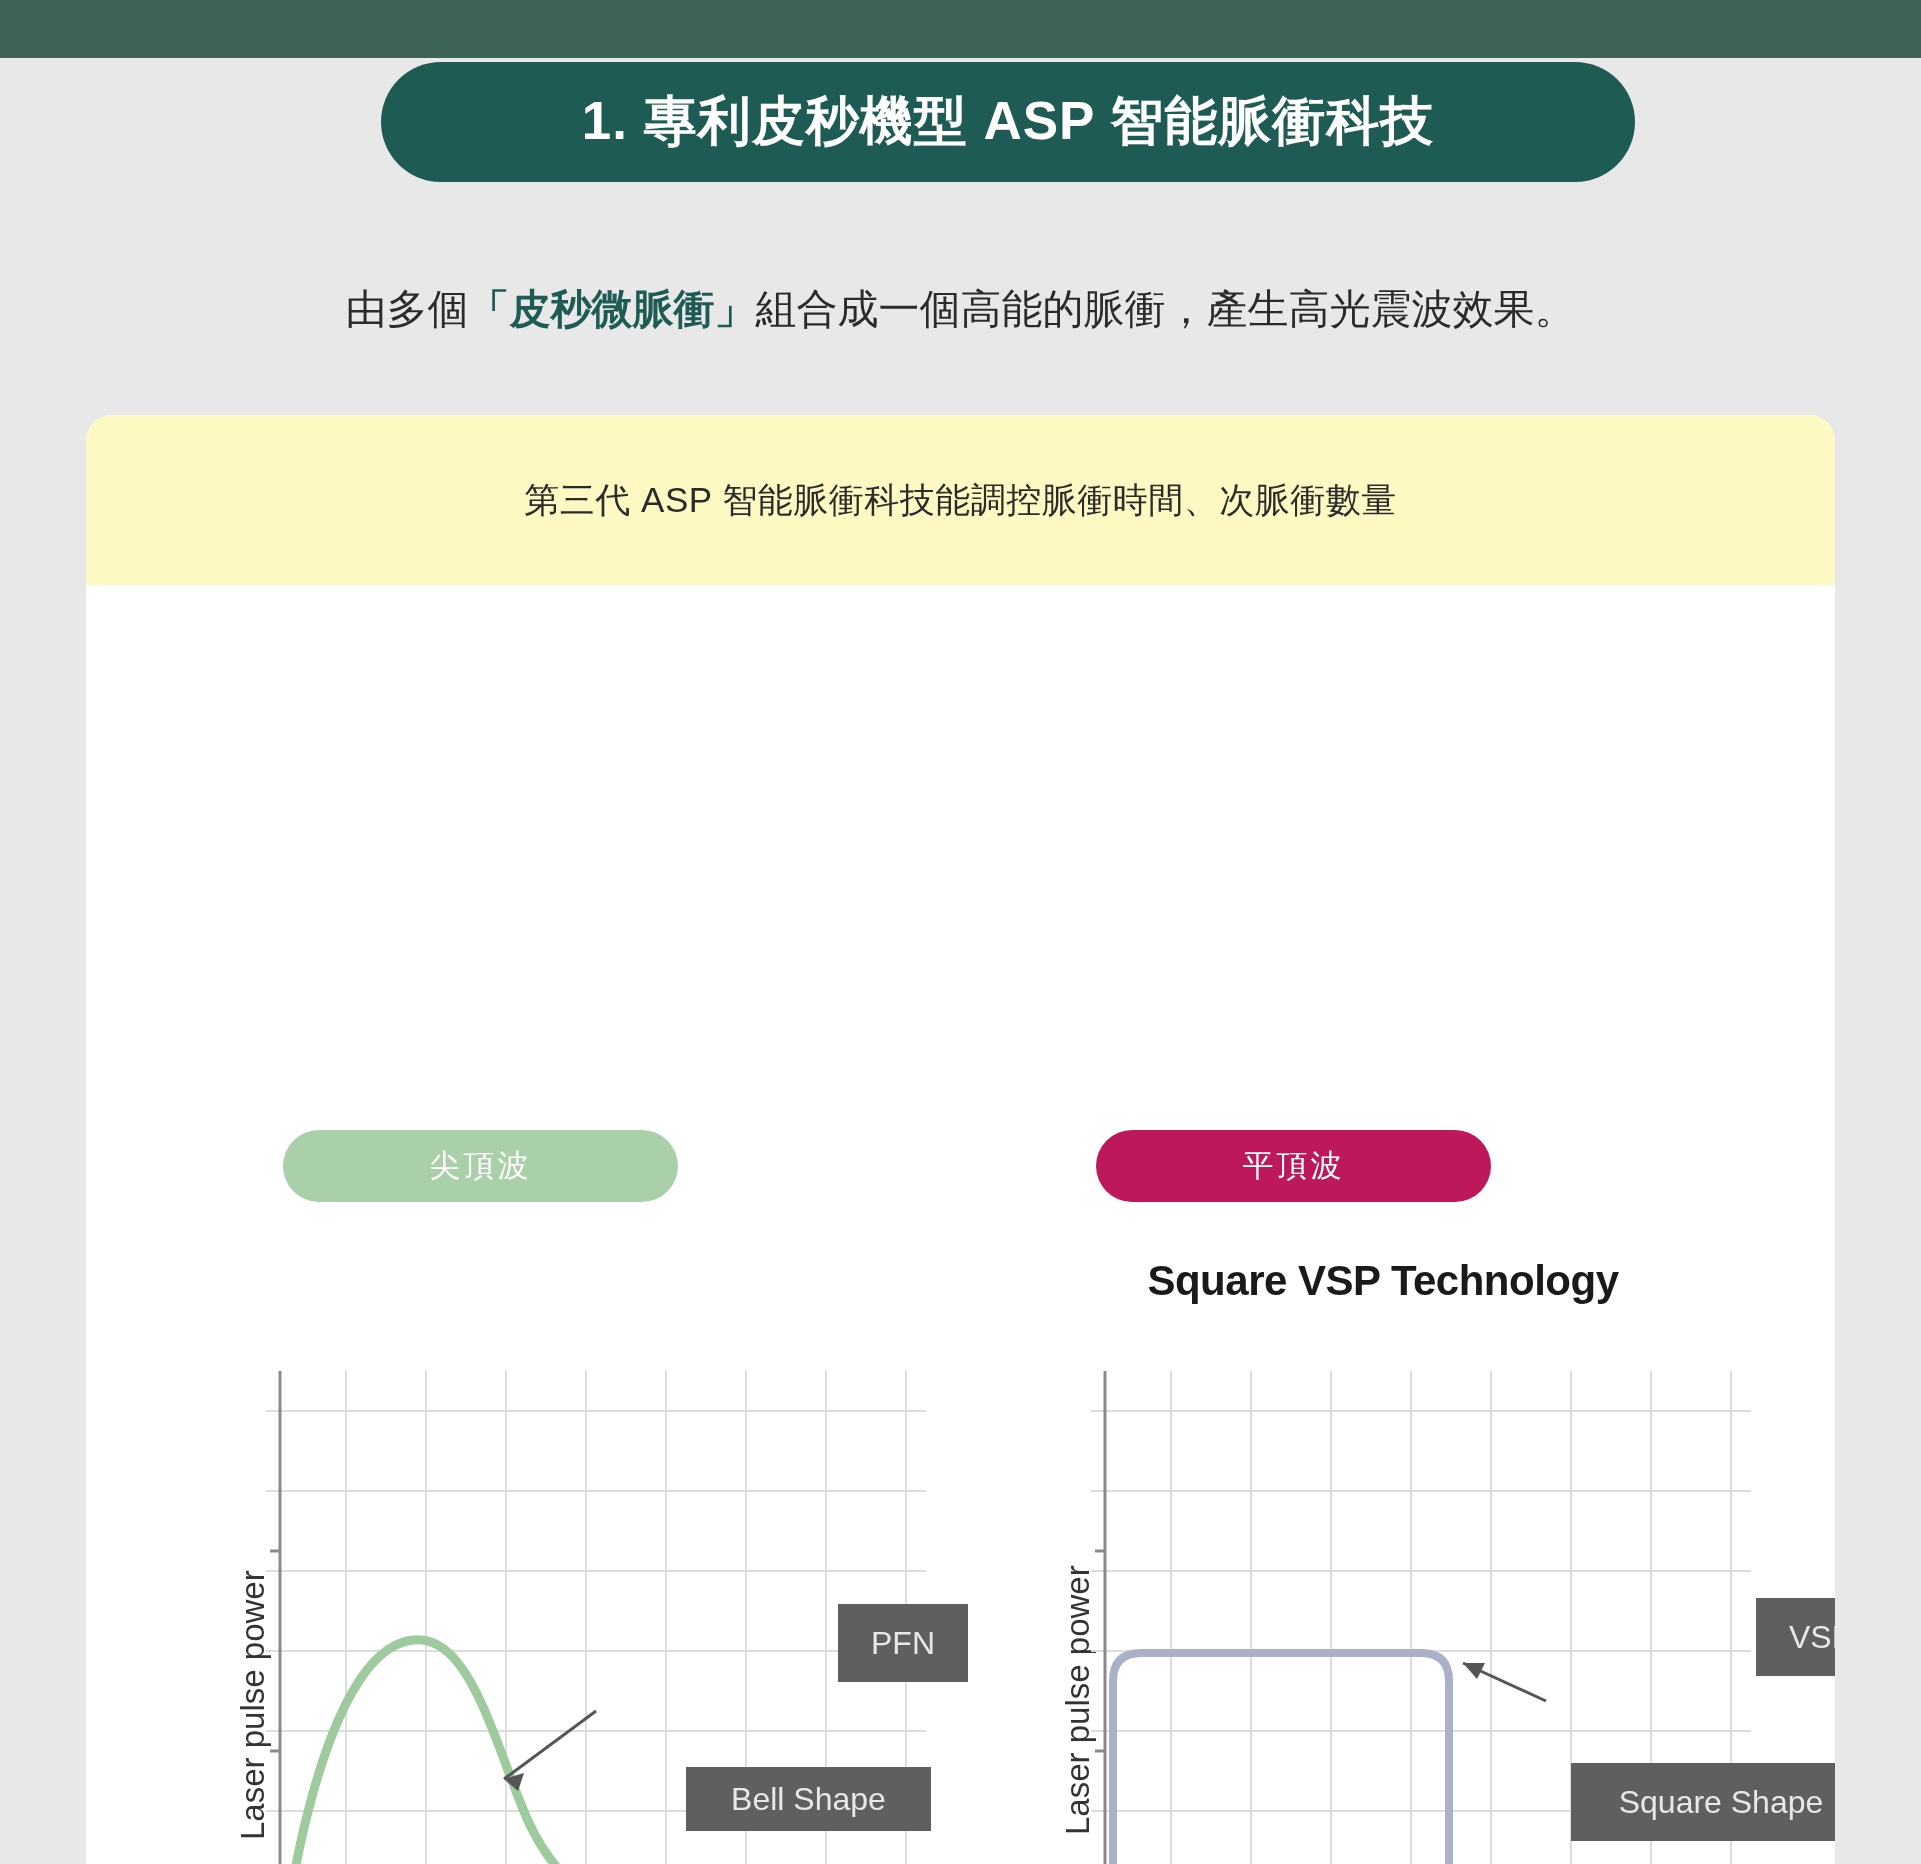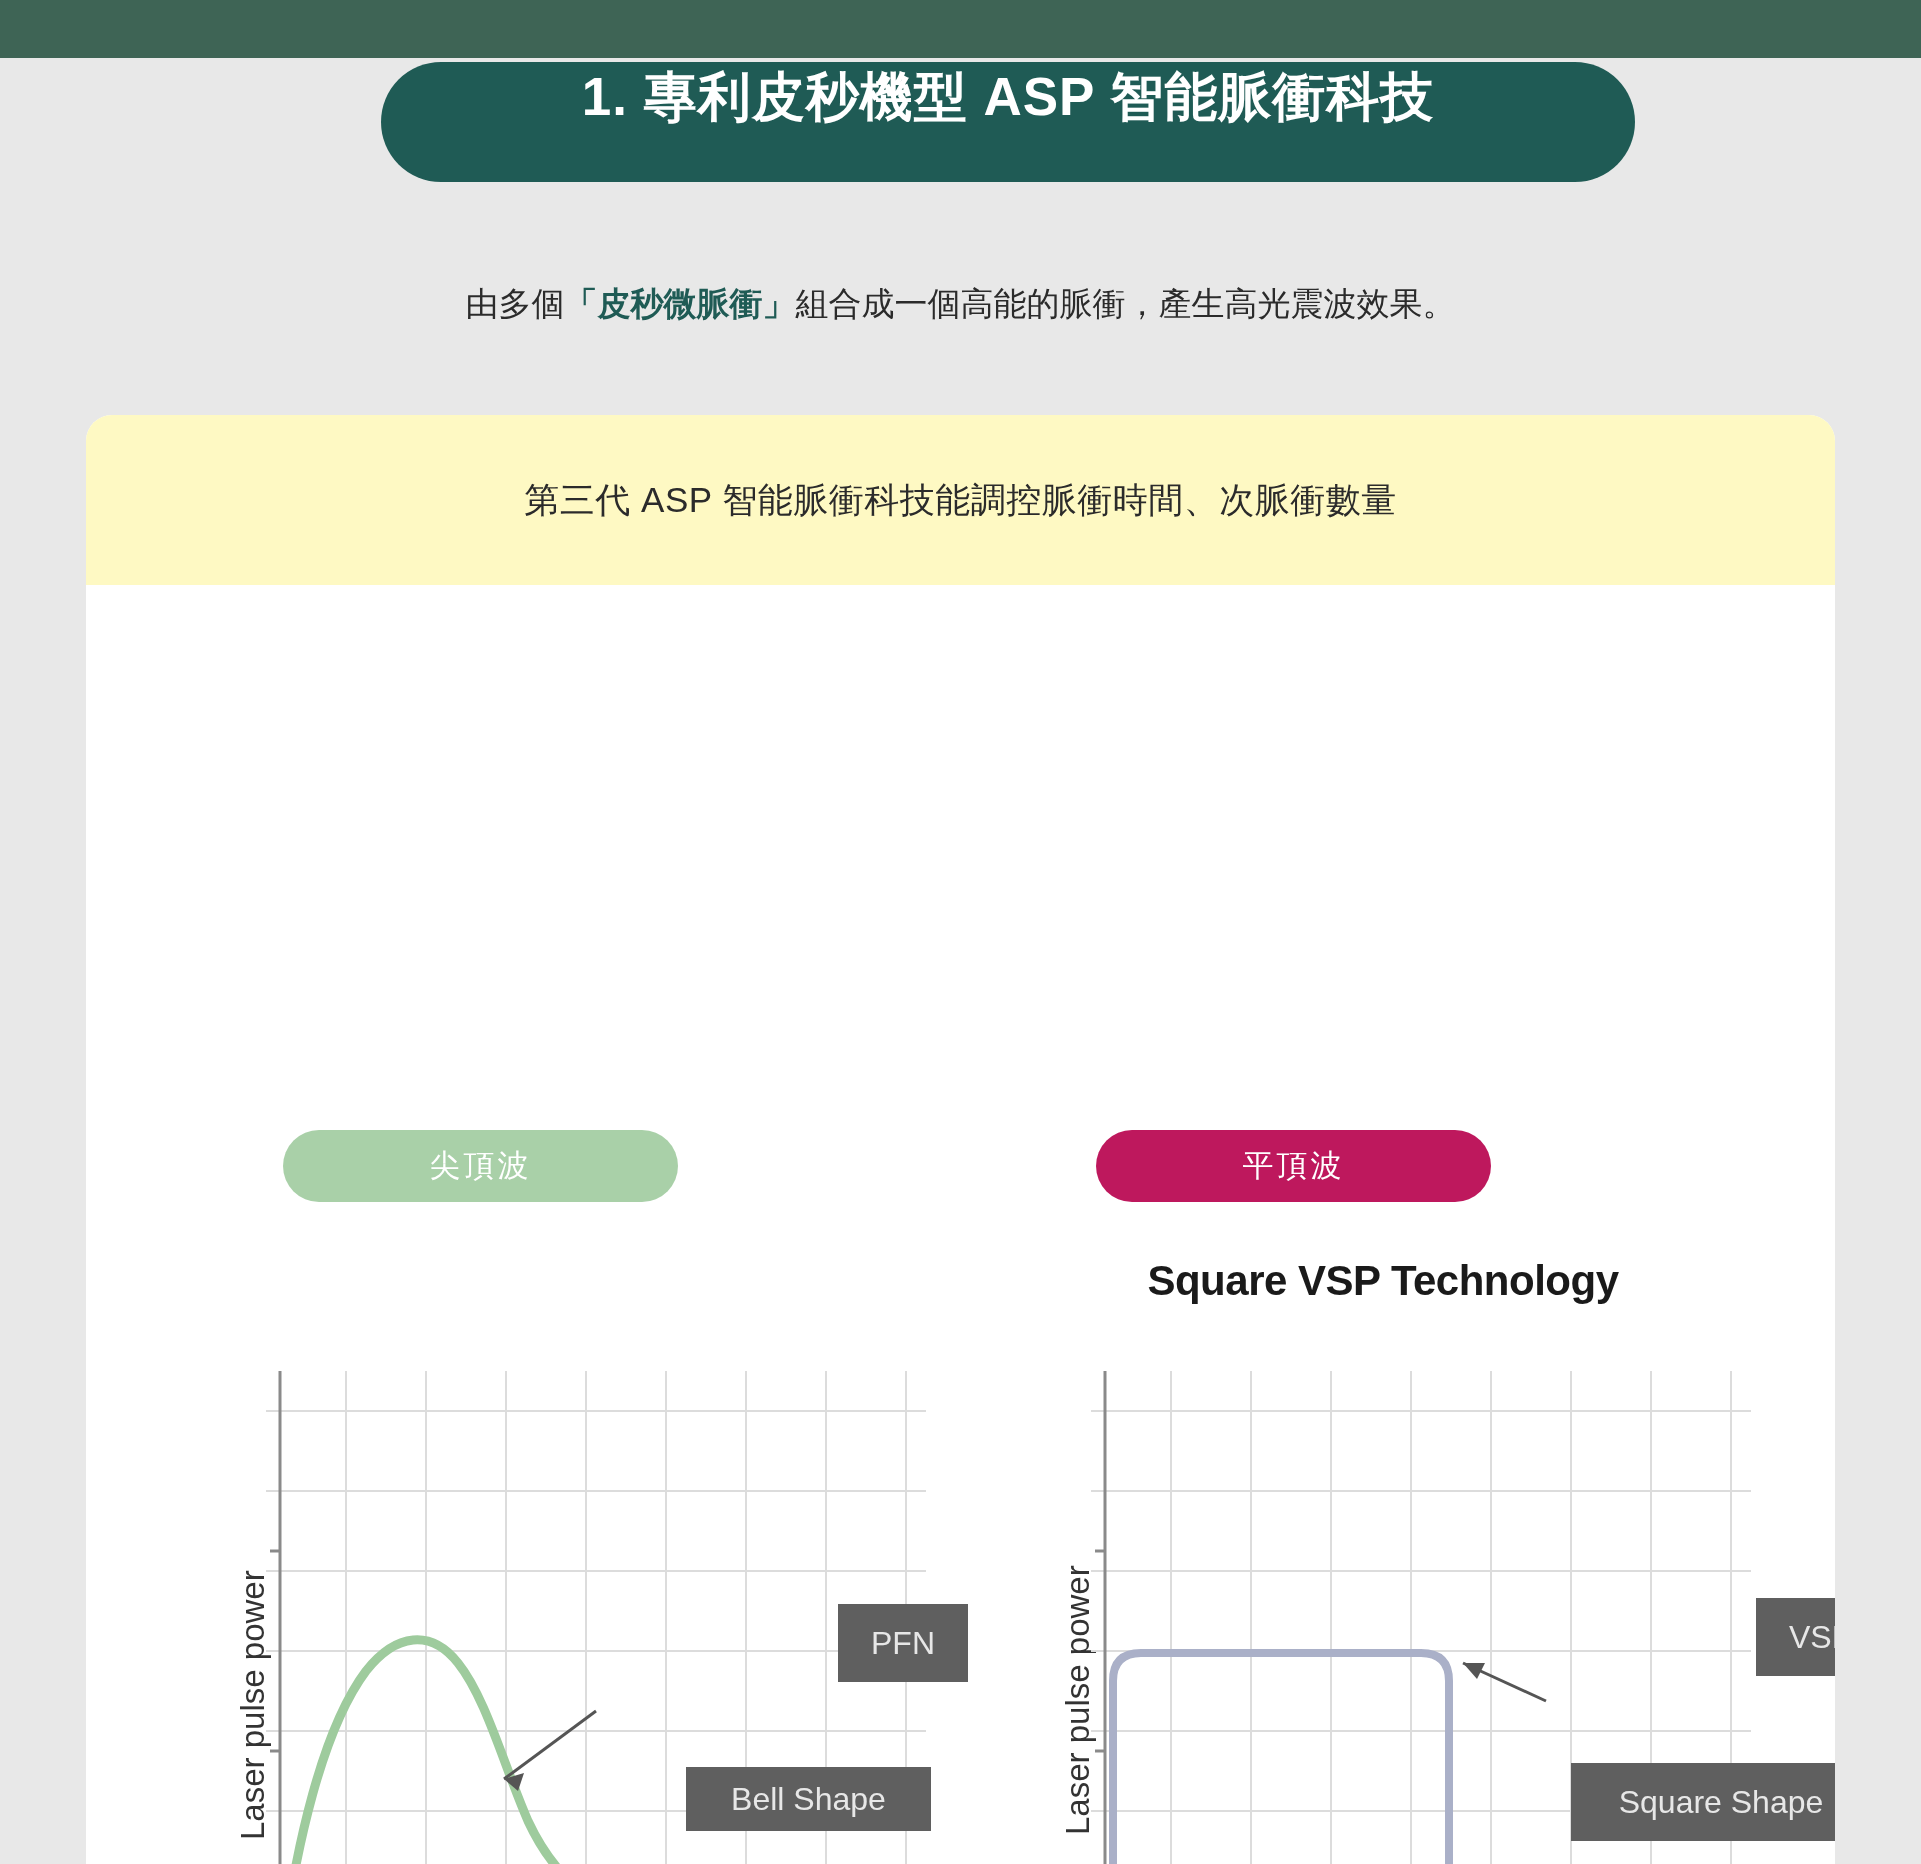--- a/index.html
+++ b/index.html
@@ -22,37 +22,37 @@
     background: #3e6455;
   }
 
   
   .title-pill {
     position: absolute;
     left: 381px; top: 62px;
     width: 1254px; height: 120px;
     background: #1f5b55;
     border-radius: 60px;
-    display: flex; justify-content: center;
+    display: flex; align-items: center; justify-content: center;
   }
   .title-pill .txt {
     color: #ffffff;
     font-size: 53px;
     font-weight: bold;
     letter-spacing: 1px;
     white-space: nowrap;
   }
 
   
   .subtitle {
     position: absolute;
     left: 0; top: 282px;
     width: 1921px;
     text-align: center;
-    font-size: 33px;
+    font-size: 41px;
     color: #2b2b2b;
     white-space: nowrap;
   }
   .subtitle .hl {
     color: #1f5b55;
     font-weight: bold;
   }
 
   
   .card {

